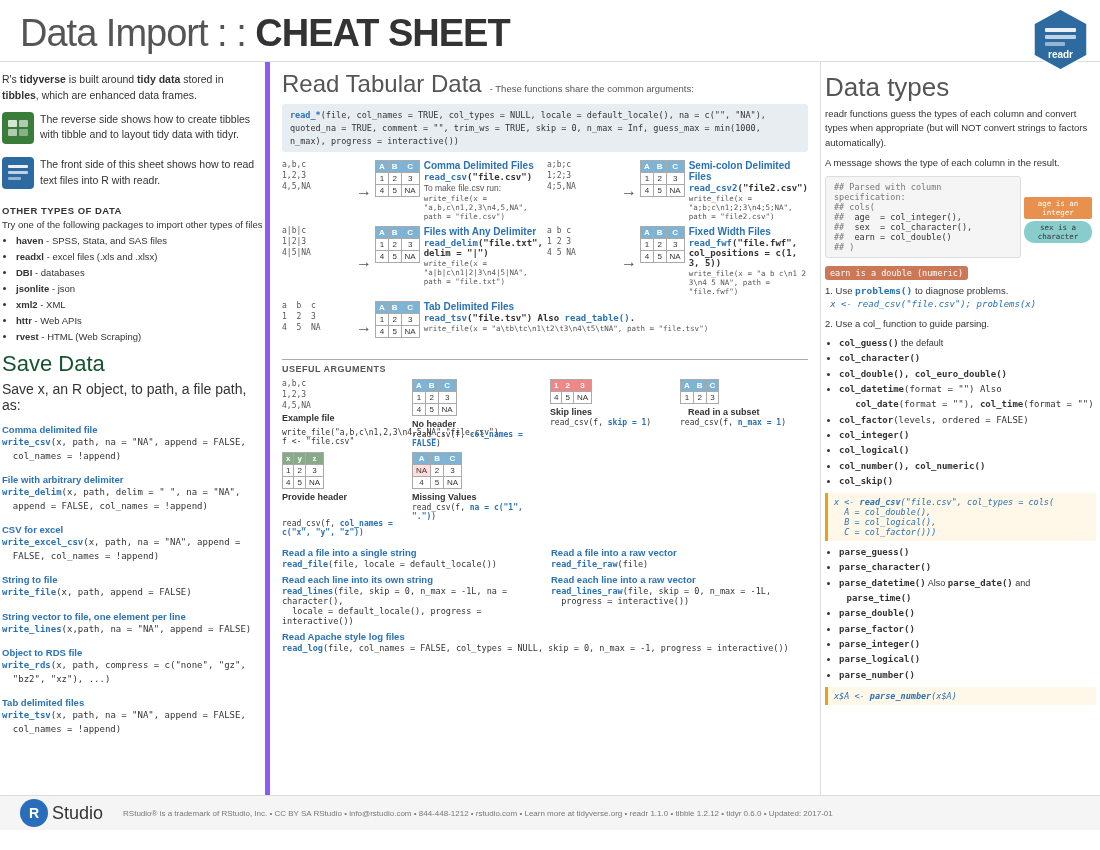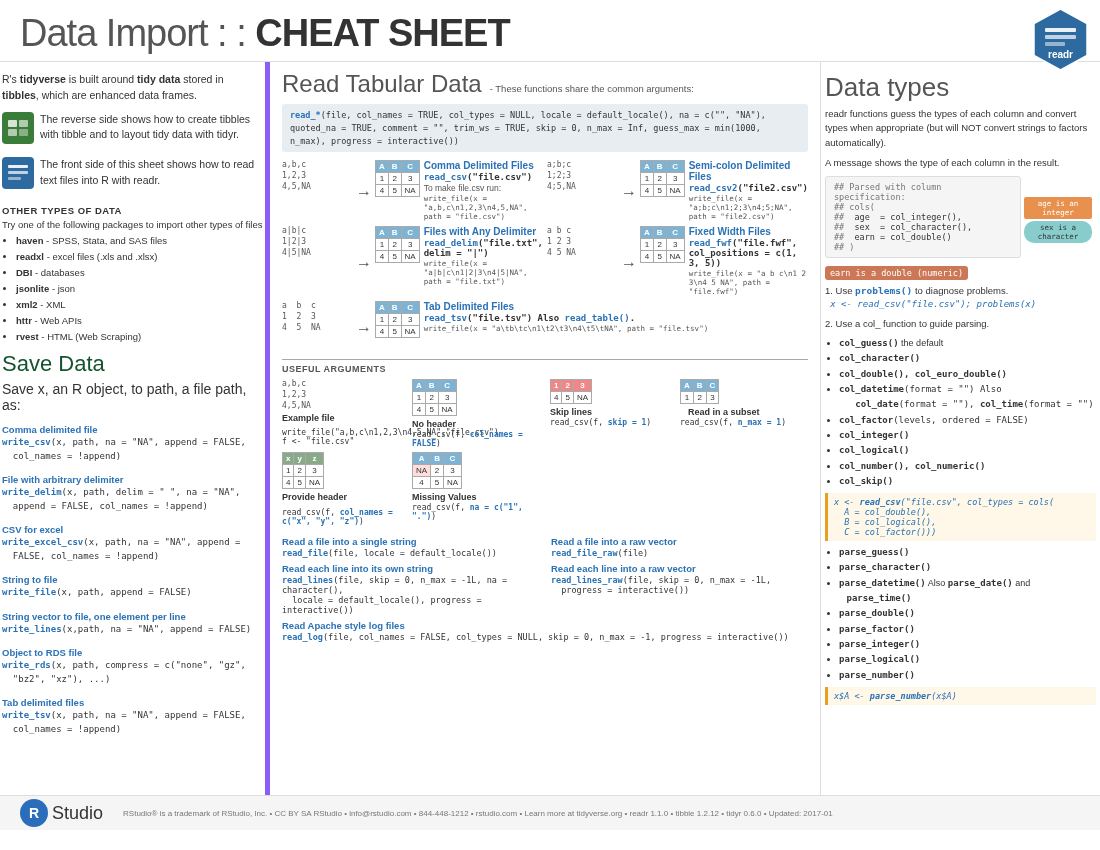--- a/index.html
+++ b/index.html
@@ -719,21 +719,21 @@
                       <td>3</td>
                     </tr>
                     <tr>
                       <td>4</td>
                       <td>5</td>
                       <td>NA</td>
                     </tr>
                   </tbody>
                 </table>
             </div>
-            <div style="font-weight:bold; margin-bottom:6px;">Provide header</div>
+            <div style="font-weight:bold; margin-bottom:17px;">Provide header</div>
             <div class="fn-mono" style="font-size:8px;">read_csv(f, <span class="fn-blue">col_names = c("x", "y", "z")</span>)</div>
           </div>
 
           <div>
             <div style="margin-bottom:3px;">
               <table class="mini-table">
                   <tbody>
                     <tr>
                       <td class="th">A</td>
                       <td class="th">B</td>

